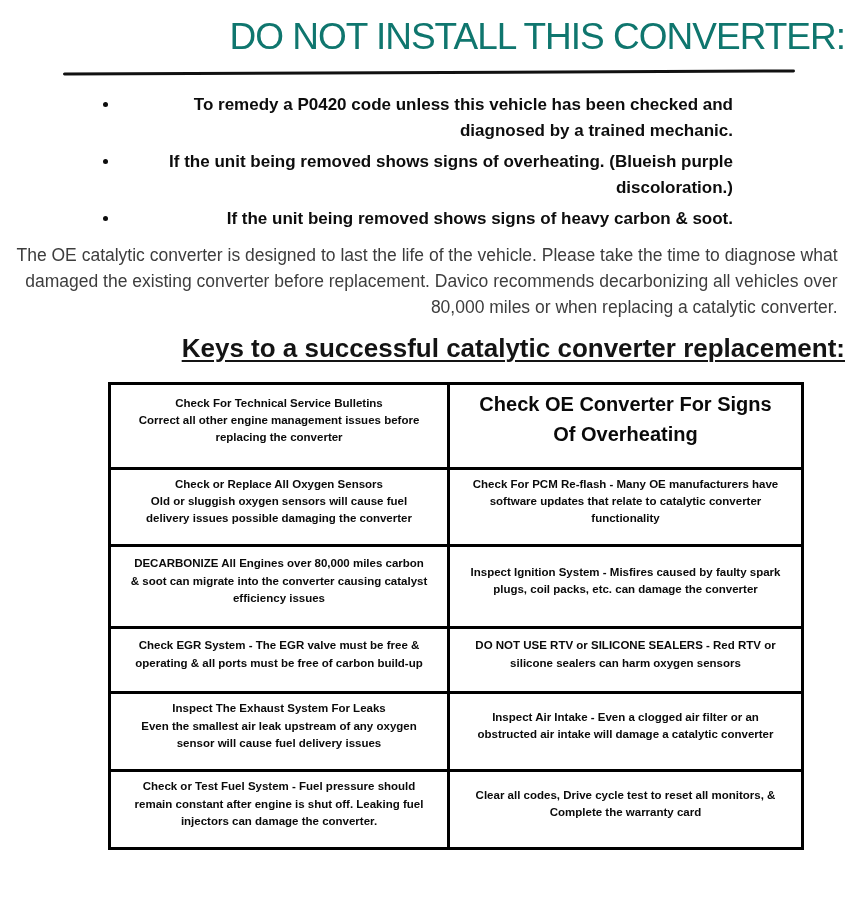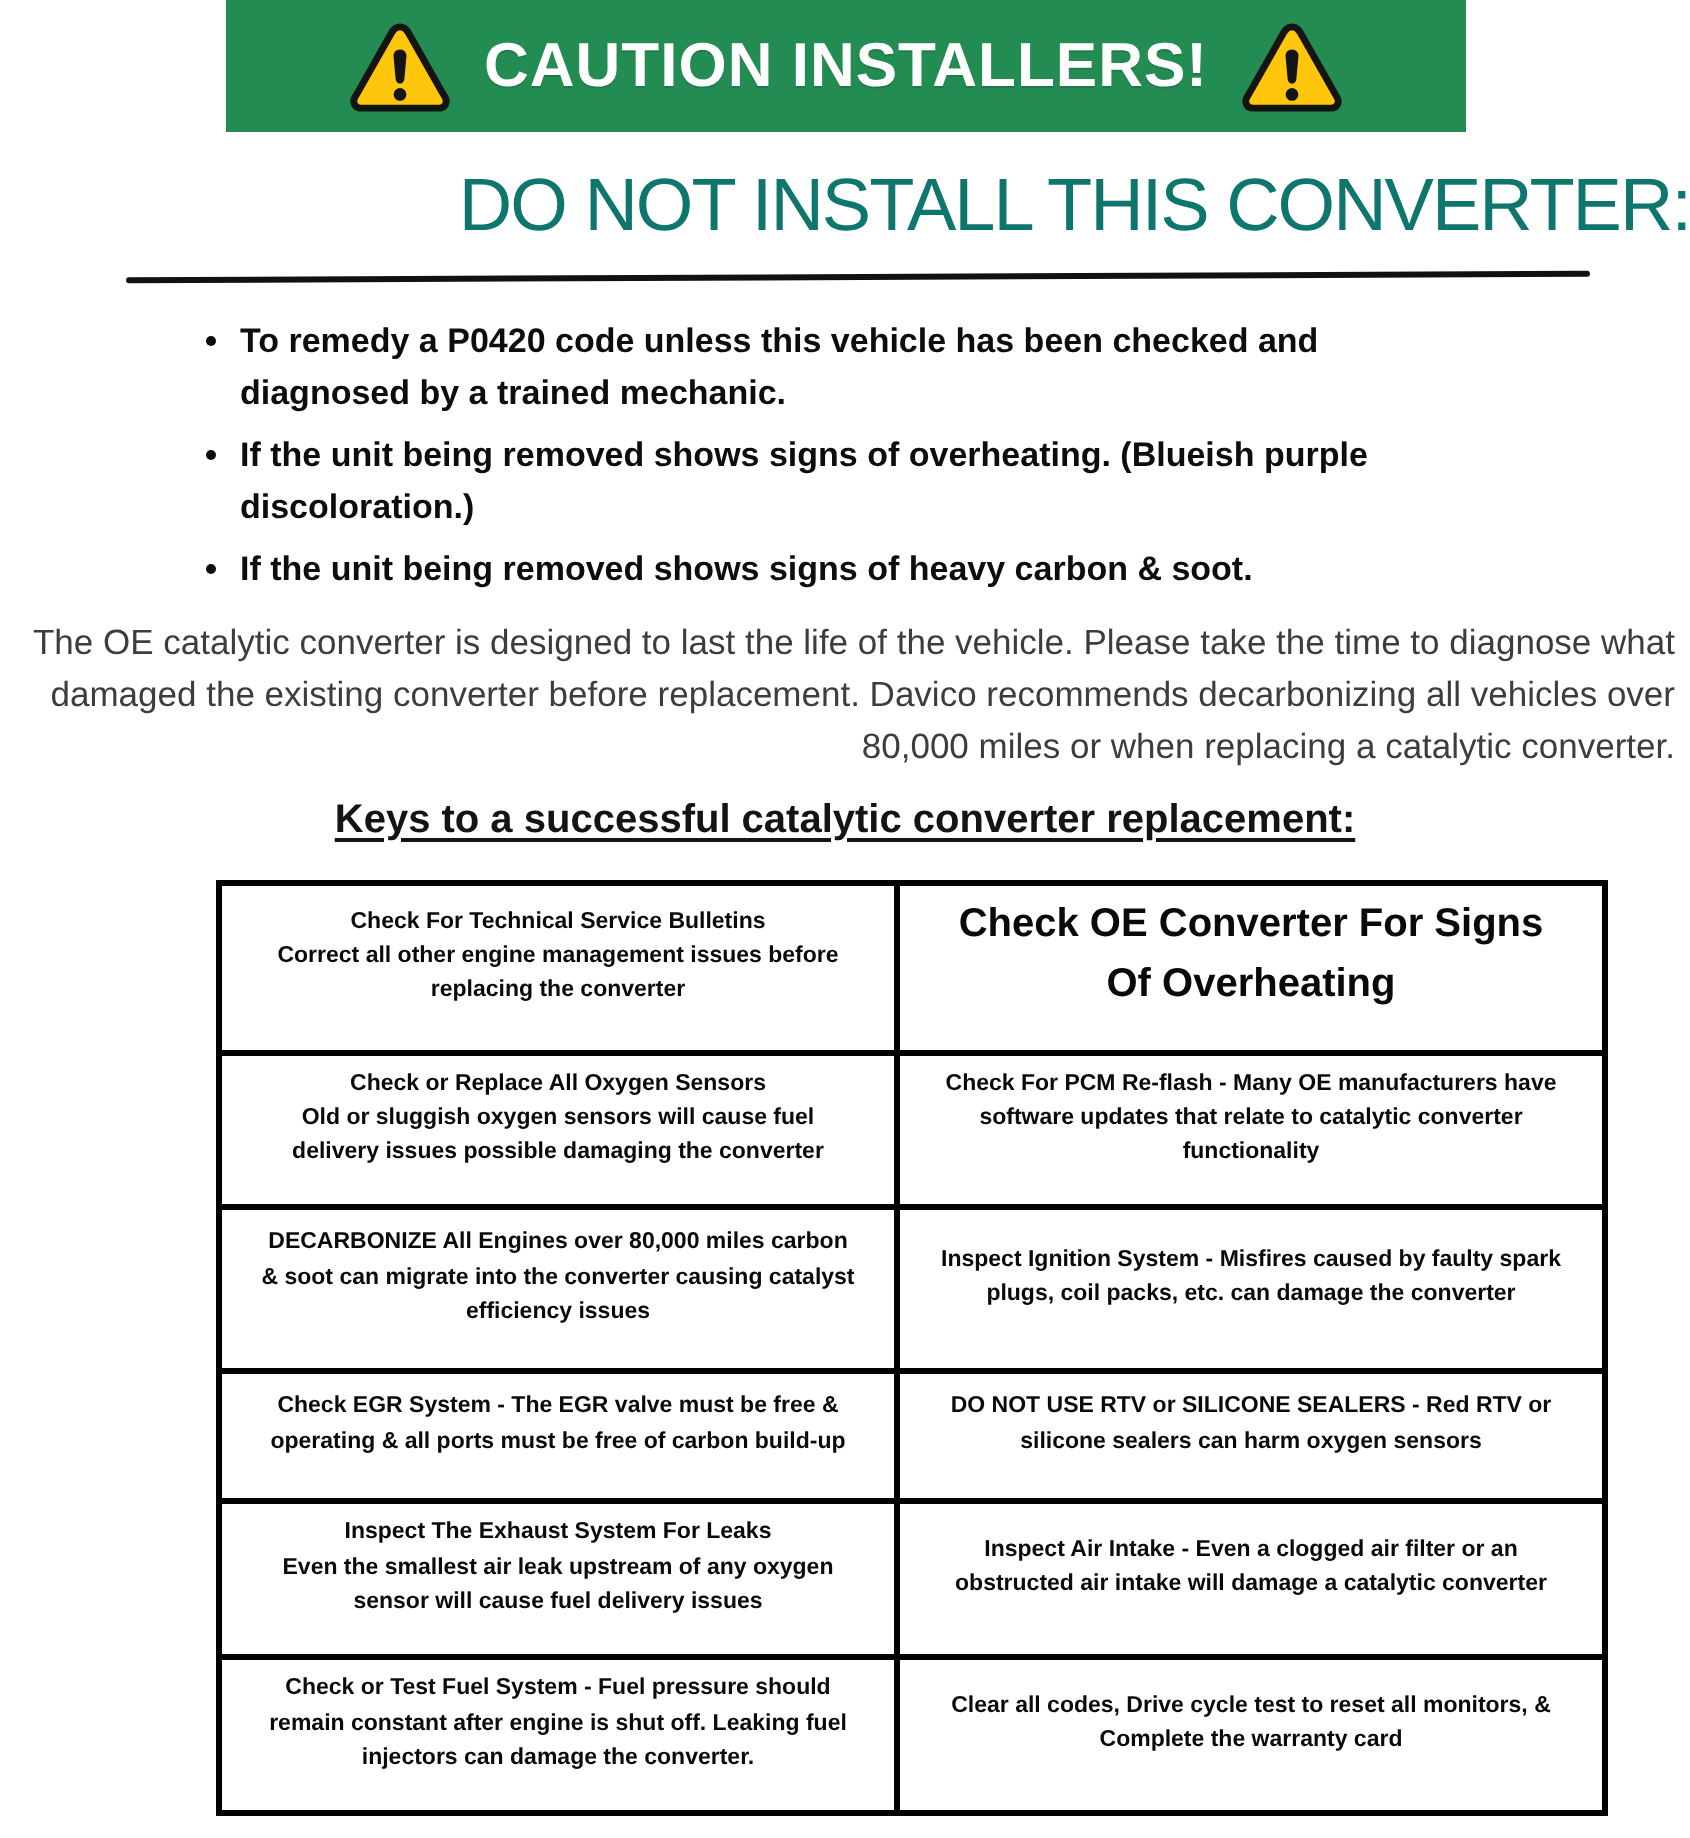--- a/index.html
+++ b/index.html
@@ -54,20 +54,21 @@
     transform: rotate(-0.25deg);
     border-radius: 2px;
   }
 
   
   .bullet-list {
     margin-top: 18px;
     padding-left: 120px;
     padding-right: 112px;
     list-style: disc outside;
+    text-align: right;
   }
   .bullet-list li {
     font-size: 17px;
     font-weight: 700;
     color: #0d0d0d;
     line-height: 1.5;
     margin-bottom: 6px;
   }
 
   
@@ -77,22 +78,22 @@
     text-align: right;
     font-size: 17.5px;
     font-weight: 400;
     color: #3d3d3d;
     line-height: 1.5;
   }
 
   
   .keys-heading {
     margin-top: 12px;
-    text-align: center;
-    font-size: 20px;
+    text-align: right;
+    font-size: 26px;
     font-weight: 700;
     color: #141414;
     text-decoration: underline;
     text-decoration-thickness: 2px;
     text-underline-offset: 3px;
   }
 
   
   table.keys-table {
     margin: 18px 0 0 108px;
@@ -113,37 +114,20 @@
   }
   .keys-table col.left-col  { width: 339px; }
   .keys-table col.right-col { width: 354px; }
   .keys-table td.big { font-size: 20px; padding-bottom: 18px; }
 </style>
 </head>
 <body>
 
 <div class="page">
 
-  <div class="banner">
-    <span>
-      <svg class="warn-svg" viewBox="0 0 104 96">
-        <path d="M52 7 C55 7 58 9 60 12 L98 79 C101 84 98 90 92 90 L12 90 C6 90 3 84 6 79 L44 12 C46 9 49 7 52 7 Z" style="fill: var(--warning-yellow, #FFC60B); stroke: #141414; stroke-width: 7; stroke-linejoin: round;"></path>
-        <path d="M52 30 C56 30 59 33 58.6 37 L56.5 60 C56.3 63 54.5 65 52 65 C49.5 65 47.7 63 47.5 60 L45.4 37 C45 33 48 30 52 30 Z" fill="#141414"></path>
-        <circle cx="52" cy="76" r="6.5" fill="#141414"></circle>
-      </svg>
-    </span>
-    <span class="banner-title">CAUTION INSTALLERS!</span>
-    <span>
-      <svg class="warn-svg" viewBox="0 0 104 96">
-        <path d="M52 7 C55 7 58 9 60 12 L98 79 C101 84 98 90 92 90 L12 90 C6 90 3 84 6 79 L44 12 C46 9 49 7 52 7 Z" style="fill: var(--warning-yellow, #FFC60B); stroke: #141414; stroke-width: 7; stroke-linejoin: round;"></path>
-        <path d="M52 30 C56 30 59 33 58.6 37 L56.5 60 C56.3 63 54.5 65 52 65 C49.5 65 47.7 63 47.5 60 L45.4 37 C45 33 48 30 52 30 Z" fill="#141414"></path>
-        <circle cx="52" cy="76" r="6.5" fill="#141414"></circle>
-      </svg>
-    </span>
-  </div>
 
   <div class="main-heading">DO NOT INSTALL THIS CONVERTER:</div>
 
   <div class="divider"></div>
 
   <ul class="bullet-list">
     <li>To remedy a P0420 code unless this vehicle has been checked and diagnosed by a trained mechanic.</li>
     <li>If the unit being removed shows signs of overheating. (Blueish purple discoloration.)</li>
     <li>If the unit being removed shows signs of heavy carbon &amp; soot.</li>
   </ul>

